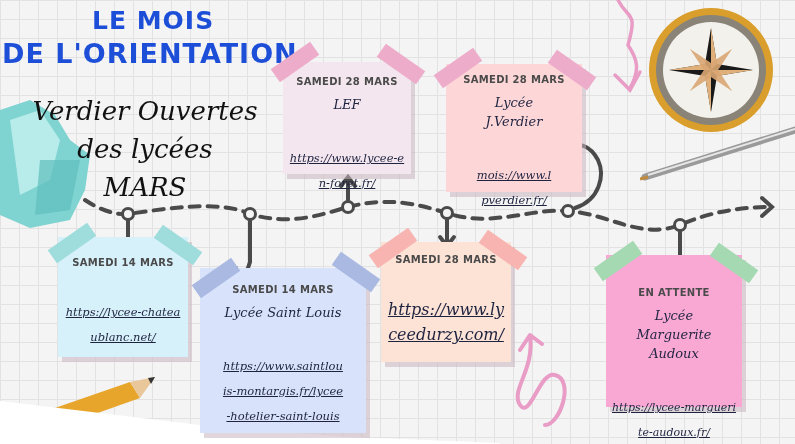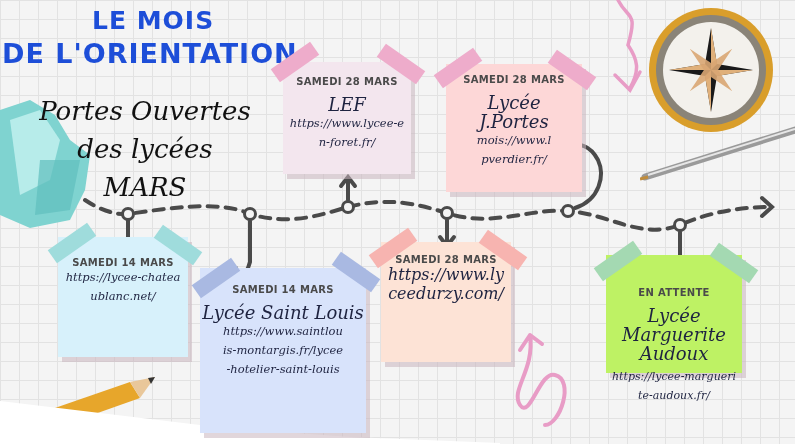--- a/index.html
+++ b/index.html
@@ -15,23 +15,23 @@
     letter-spacing:1px;text-transform:uppercase;line-height:1;white-space:nowrap;}
   .t1{left:92px;top:8px;font-size:25px;}
   .t2{left:2px;top:40px;font-size:27px;text-align:right;}
   .subtitle{font-family:"DejaVu Serif",serif;font-style:italic;color:#111;
     text-align:center;line-height:38px;font-size:26px;left:30px;top:92px;width:230px;}
   .note{position:absolute;box-shadow:4px 5px 0 rgba(200,180,190,0.55);
     text-align:center;font-family:"DejaVu Serif",serif;font-style:italic;color:#1e2340;}
   .tape{position:absolute;width:48px;height:16px;}
   .date{font-family:"DejaVu Sans",sans-serif;font-weight:bold;font-size:10px;
     color:#4a4a4a;letter-spacing:0.3px;text-transform:uppercase;font-style:normal;}
-  .name{font-size:18px;line-height:19px;}
-  .link{font-size:11.5px;line-height:19px;color:#1e2340;
-    word-break:break-all;display:block;}
+  .name{font-size:13px;line-height:19px;}
+  .link{font-size:11.5px;line-height:25px;text-decoration:underline;color:#1e2340;
+    word-break:break-all;display:block;margin-top:32px;}
   .paper-bottom{position:absolute;left:0;top:395px;width:500px;height:60px;background:#fff;
     clip-path:polygon(0 10%,20% 30%,45% 55%,70% 70%,100% 80%,100% 100%,0 100%);}
 </style>
 </head>
 <body>
 
 <svg class="abs" style="left:0;top:100px" width="95" height="130" viewBox="0 0 95 130">
   <path d="M0 10 L30 0 L55 15 L70 40 L90 55 L85 90 L70 120 L30 128 L0 115 Z" fill="#7fd3d0"></path>
   <path d="M10 20 L40 10 L60 40 L50 80 L20 95 Z" fill="#b7ecea"></path>
   <path d="M40 60 L80 60 L70 110 L35 115 Z" fill="#5fbfbd" opacity=".7"></path>
@@ -92,38 +92,38 @@
     <circle cx="348" cy="207" r="5.5"></circle>
     <circle cx="447" cy="213" r="5.5"></circle>
     <circle cx="568" cy="211" r="5.5"></circle>
     <circle cx="680" cy="225" r="5.5"></circle>
   </g>
 </svg>
 
 <div class="abs title t1">Le mois</div>
 <div class="abs title t2">de l'orientation</div>
 <div class="abs subtitle">
-  <div>Portes Ouvertes</div>
+  <div>Verdier Ouvertes</div>
   <div>des lycées</div>
   <div>MARS</div>
 </div>
 
 <div class="note" style="left:283px;top:62px;width:128px;height:112px;background:#f3e6ee;">
   <div class="tape" style="left:-12px;top:-8px;background:#eeaccb;transform:rotate(-35deg)"></div>
   <div class="tape" style="right:-14px;top:-6px;background:#eeaccb;transform:rotate(35deg)"></div>
   <div class="date" style="margin-top:14px">Samedi 28 Mars</div>
   <div class="name" style="margin-top:8px">LEF</div>
   <a class="link" style="padding:0 4px">https://www.lycee-en-foret.fr/</a>
 </div>
 
 <div class="note" style="left:446px;top:64px;width:136px;height:128px;background:#fdd7d7;">
   <div class="tape" style="left:-12px;top:-4px;background:#eeaccb;transform:rotate(-35deg)"></div>
   <div class="tape" style="right:-14px;top:-2px;background:#eeaccb;transform:rotate(35deg)"></div>
   <div class="date" style="margin-top:10px">Samedi 28 Mars</div>
-  <div class="name" style="margin:8px 28px 0">Lycée J.Portes</div>
+  <div class="name" style="margin:8px 28px 0">Lycée J.Verdier</div>
   <a class="link" style="padding:0 30px">mois://www.lpverdier.fr/</a>
 </div>
 
 <div class="note" style="left:58px;top:237px;width:130px;height:120px;background:#d7f1fb;">
   <div class="tape" style="left:-10px;top:-2px;background:#9fdcdc;transform:rotate(-35deg)"></div>
   <div class="tape" style="right:-14px;top:0;background:#9fdcdc;transform:rotate(35deg)"></div>
   <div class="date" style="margin-top:20px">Samedi 14 Mars</div>
   <a class="link" style="padding:0 6px">https://lycee-chateaublanc.net/</a>
 </div>
 
@@ -135,19 +135,19 @@
   <a class="link" style="padding:0 22px">https://www.saintlouis-montargis.fr/lycee-hotelier-saint-louis</a>
 </div>
 
 <div class="note" style="left:381px;top:242px;width:130px;height:120px;background:#fde3d6;">
   <div class="tape" style="left:-12px;top:-2px;background:#f7b4b0;transform:rotate(-35deg)"></div>
   <div class="tape" style="right:-16px;top:0;background:#f7b4b0;transform:rotate(35deg)"></div>
   <div class="date" style="margin-top:12px">Samedi 28 Mars</div>
   <a class="link" style="padding:0 6px;font-size:16px">https://www.lyceedurzy.com/</a>
 </div>
 
-<div class="note" style="left:606px;top:255px;width:136px;height:118px;background:#bef264;text-align:center;">
+<div class="note" style="left:606px;top:255px;width:136px;height:152px;background:#f9a8d4;text-align:center;">
   <div class="tape" style="left:-12px;top:-2px;background:#a4d9b2;transform:rotate(-35deg)"></div>
   <div class="tape" style="right:-16px;top:0;background:#a4d9b2;transform:rotate(35deg)"></div>
   <div class="date" style="margin-top:32px">En attente</div>
   <div class="name" style="margin:8px 16px 4px">Lycée Marguerite Audoux</div>
   <a class="link" style="padding:0 4px;font-size:11px">https://lycee-marguerite-audoux.fr/</a>
 </div>
 
 </body></html>

